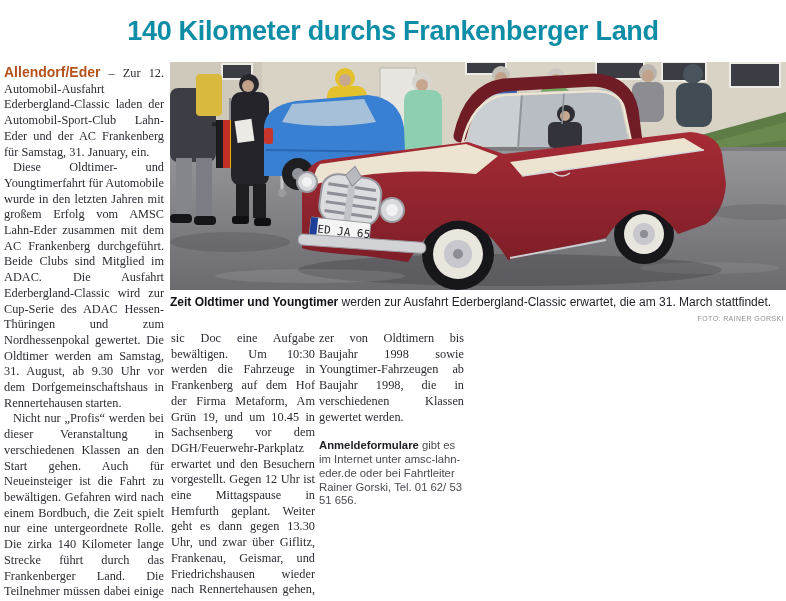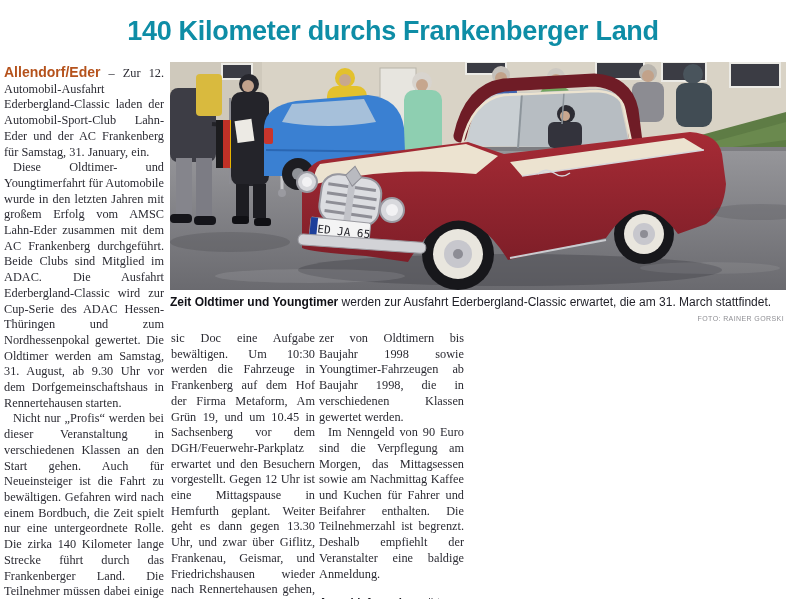--- a/index.html
+++ b/index.html
@@ -215,17 +215,16 @@
   <p class="caption"><b>Zeit Oldtimer und Youngtimer</b><span> werden zur Ausfahrt Ederbergland-Classic erwartet, die am 31. March stattfindet.</span></p>
   <p class="credit">FOTO: RAINER GORSKI</p>
 
   <div class="col col2">
     <p class="para">sic Doc eine Aufgabe bewältigen. Um 10:30 werden die Fahrzeuge in Frankenberg auf dem Hof der Firma Metaform, Am Grün 19, und um 10.45 in Sachsenberg vor dem DGH/Feuerwehr-Parkplatz erwartet und den Besuchern vorgestellt. Gegen 12 Uhr ist eine Mittagspause in Hemfurth geplant. Weiter geht es dann gegen 13.30 Uhr, und zwar über Giflitz, Frankenau, Geismar, und Friedrichshausen wieder nach Rennertehausen gehen, wo gegen 17 Uhr die Siegerehrung stattfindet.</p>
 
   </div>
 
   <div class="col col3">
     <p class="para">zer von Oldtimern bis Baujahr 1998 sowie Youngtimer-Fahrzeugen ab Baujahr 1998, die in verschiedenen Klassen gewertet werden.</p>
-    <p class="para ind">Im Nenngeld von 90 Euro sind die Verpflegung am Morgen, das Mittagsessen sowie am Nachmittag Kaffee und Kuchen für Fahrer und Beifahrer enthalten. Die Teilnehmerzahl ist begrenzt. Deshalb empfiehlt der Veranstalter eine baldige Anmeldung.</p>
     <div class="note"><b>Anmeldeformulare</b><span> gibt es im Internet unter amsc-lahn-eder.de oder bei Fahrtleiter Rainer Gorski, Tel. 01 62/ 53 51 656.</span></div>
   </div>
 
 </div>
 
 </body></html>

